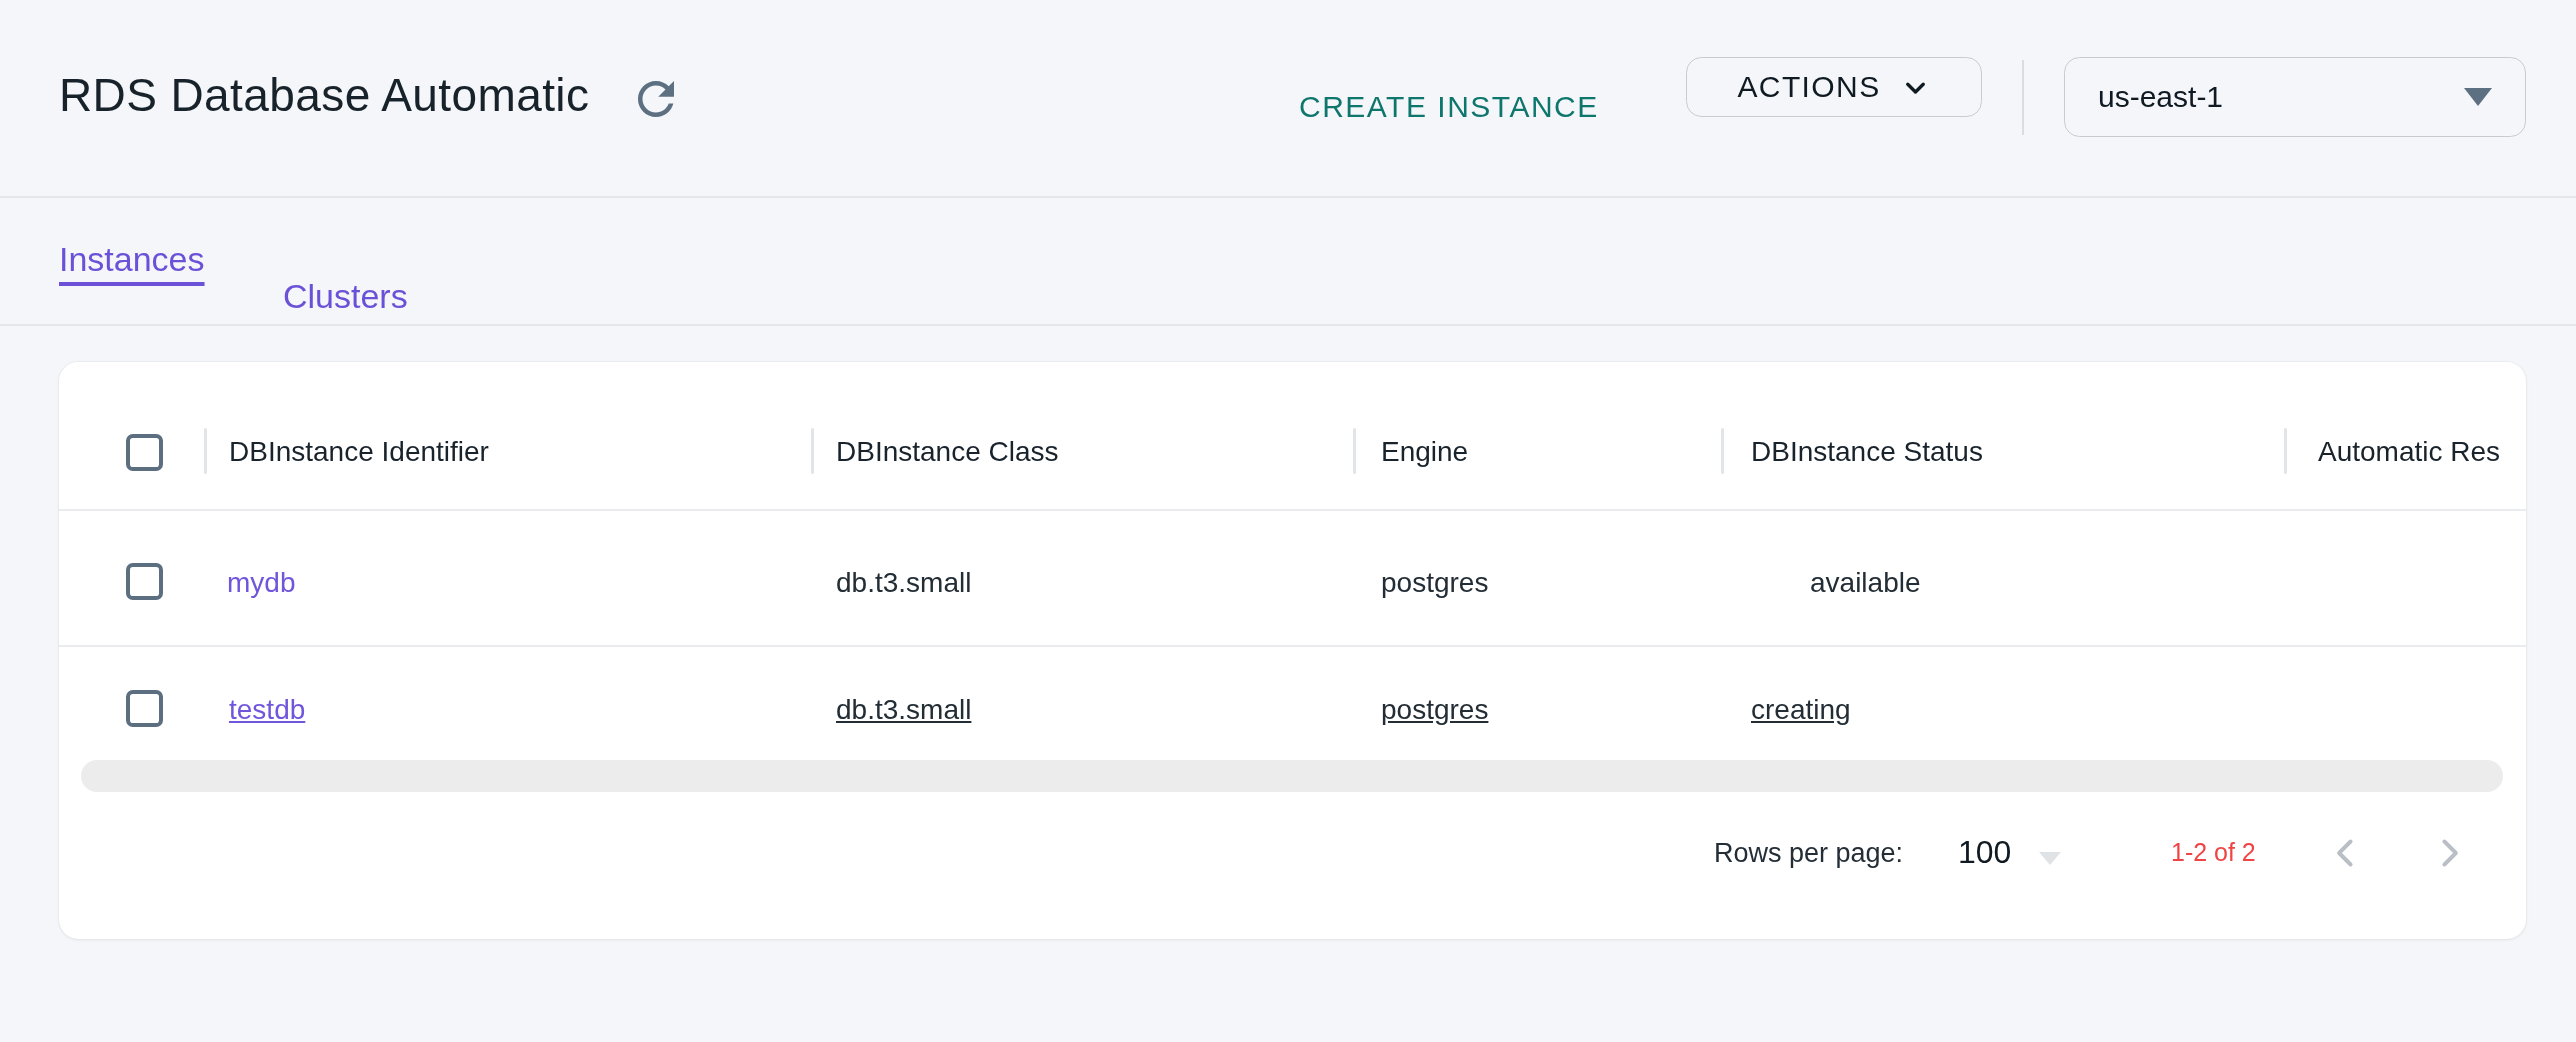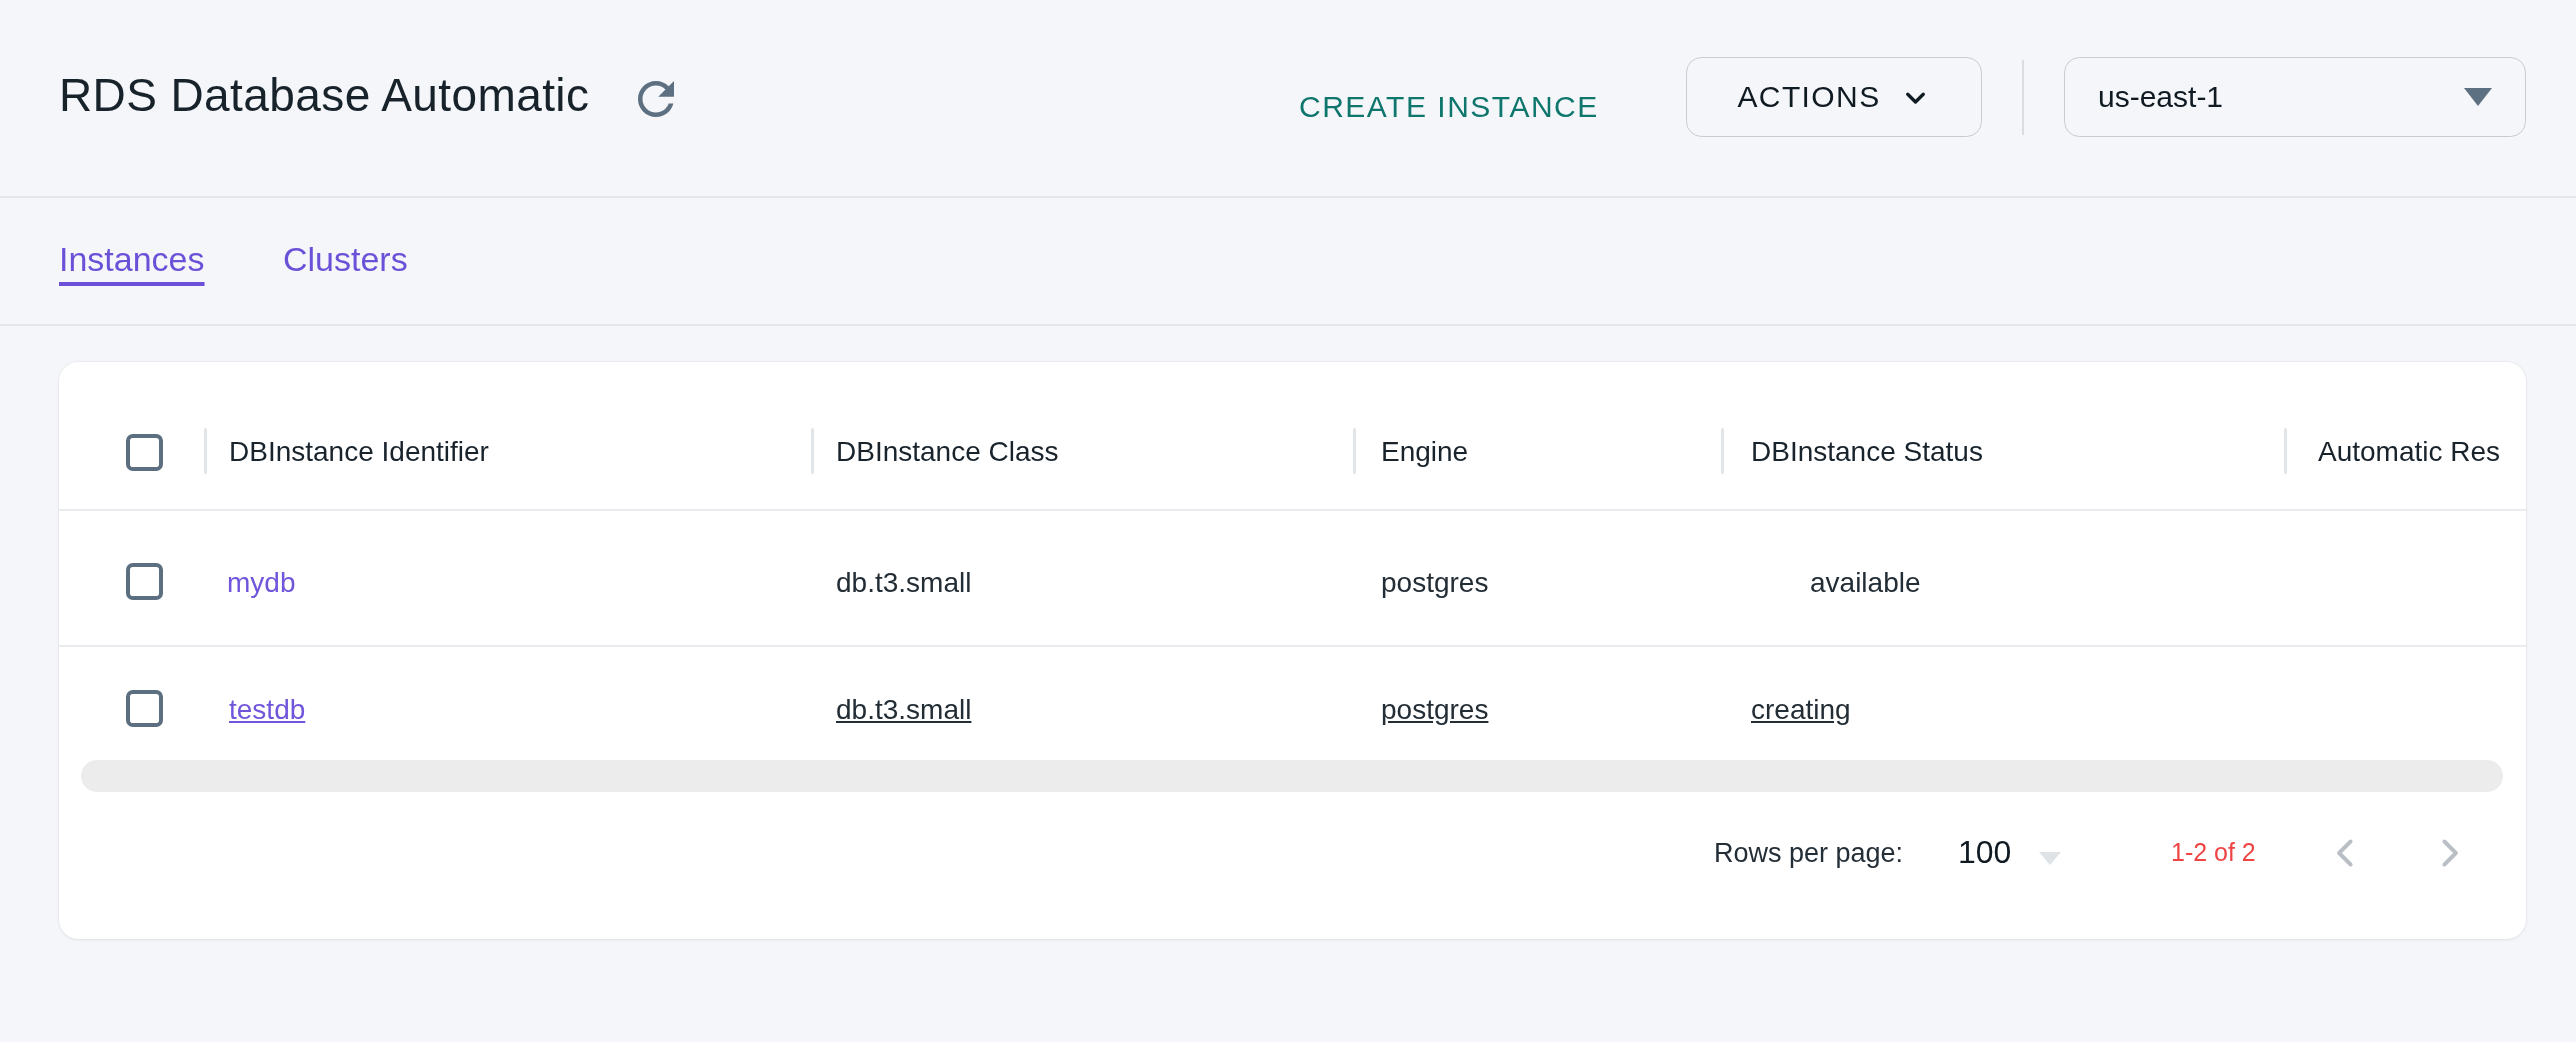--- a/index.html
+++ b/index.html
@@ -20,21 +20,21 @@
     position:absolute; left:629px; top:72px; width:54px; height:54px;
     background:none; border:none; cursor:pointer; color:#5d7082; padding:0;
   }
   .create-btn {
     position:absolute; left:1299px; top:78px;
     background:none; border:none; cursor:pointer;
     font-family:inherit; font-size:30px; font-weight:500; letter-spacing:1.5px;
     color:#0f766e; white-space:nowrap;margin-top:12px;
   }
   .actions-btn {
-    position:absolute; left:1686px; top:57px; width:296px; height:80px;
+    position:absolute; left:1686px; top:57px; width:296px; height:60px;
     background:transparent; border:1.9px solid #c8ccd1; border-radius:15.5px;
     display:flex; align-items:center; justify-content:center; gap:19px;
     font-family:inherit; font-size:30px; font-weight:500; letter-spacing:1.4px;
     color:#101a23; cursor:pointer;
   }
   .toolbar-divider {
     position:absolute; left:2022px; top:60px; width:1.9px; height:75px; background:#d9dde1;
   }
   .region-select {
     position:absolute; left:2064px; top:57px; width:462px; height:80px;
@@ -48,21 +48,21 @@
     border-top:18.4px solid #5d7082;
   }
   .hr { position:absolute; left:0; width:2576px; height:1.9px; background:#e4e7ea; }
   .hr1 { top:196px; } .hr2 { top:324px; }
   
   .tab {
     position:absolute; top:240px; font-size:34px; color:#6b51d8;
     text-decoration:none; cursor:pointer; white-space:nowrap;
   }
   .tab-instances { left:59px; text-decoration:underline; text-decoration-thickness:3.9px; text-underline-offset:10.6px; }
-  .tab-clusters { left:283px; }
+  .tab-clusters { left:283px;margin-top:37px; }
   
   .card {
     position:absolute; left:59px; top:362px; width:2467px; height:577px;
     background:#ffffff; border-radius:19.4px;
     box-shadow:0 1px 3.9px rgba(20,30,40,.06), 0 0 0 1px rgba(20,30,40,.03);
     overflow:hidden;
   }
   .checkbox {
     position:absolute; width:37px; height:37px;
     border:4.8px solid #5c6f80; border-radius:6.8px; background:#fff; cursor:pointer;

